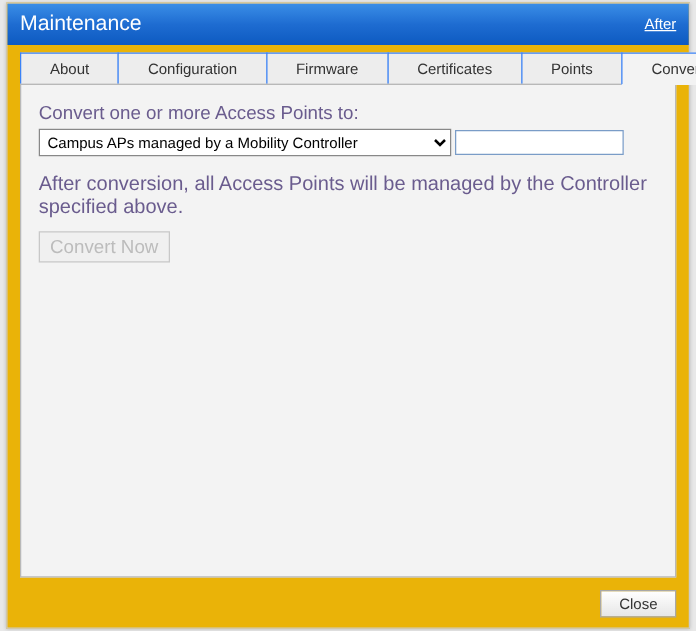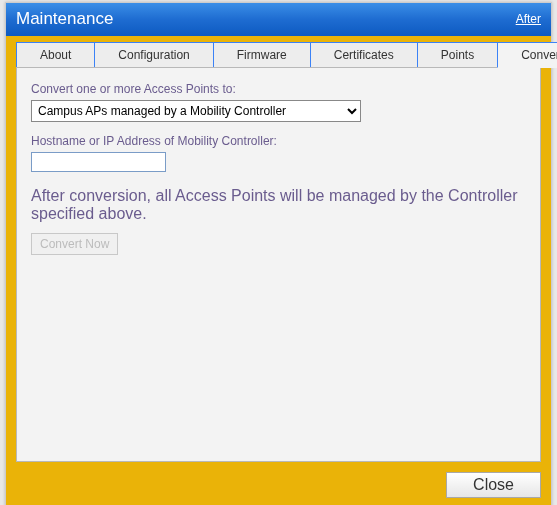--- a/index.html
+++ b/index.html
@@ -60,21 +60,21 @@
     margin: 0 10px 6px 10px;
     border: 1px solid #b8b8b8;
     background: #f3f3f3;
     margin-top: -1px;
     padding: 14px;
     min-height: 395px;
     position: relative;
   }
   .field-label {
     color: #6a5c8e;
-    font-size: 12px;
+    font-size: 15px;
     margin-bottom: 4px;
   }
   .select-field {
     width: 330px;
     height: 22px;
     font-size: 12px;
     background: #fff;
     border: 1px solid #888;
     padding: 1px 2px;
     margin-bottom: 12px;
@@ -91,33 +91,33 @@
   .note {
     color: #6a5c8e;
     font-size: 16px;
     margin-bottom: 10px;
   }
   .convert-btn {
     border: 1px solid #c8c8c8;
     background: #f0f0f0;
     color: #bcbcbc;
     padding: 3px 8px;
-    font-size: 12px;
+    font-size: 15px;
     cursor: default;
   }
   .footer {
     display: flex;
     justify-content: flex-end;
     padding: 4px 10px 8px 10px;
   }
   .close-btn {
     border: 1px solid #a8a8a8;
     background: linear-gradient(to bottom, #ffffff, #e6e6e6);
-    padding: 3px 26px;
-    font-size: 16px;
+    padding: 3px 14px;
+    font-size: 12px;
     cursor: pointer;
     color: #333;
   }
 </style>
 </head>
 <body>
 
 <div class="window">
 
   <div class="titlebar">
@@ -133,21 +133,20 @@
     <div class="tab">Points</div>
     <div class="tab active">Convert</div>
   </div>
 
   <div class="content-wrap">
     <div class="field-label">Convert one or more Access Points to:</div>
     <select class="select-field">
       <option>Campus APs managed by a Mobility Controller</option>
     </select>
 
-    <div class="field-label">Hostname or IP Address of Mobility Controller:</div>
     <input type="text" class="text-input" value="" style="">
 
     <div class="note">After conversion, all Access Points will be managed by the Controller specified above.</div>
 
     <button class="convert-btn">Convert Now</button>
   </div>
 
   <div class="footer">
     <button class="close-btn">Close</button>
   </div>

